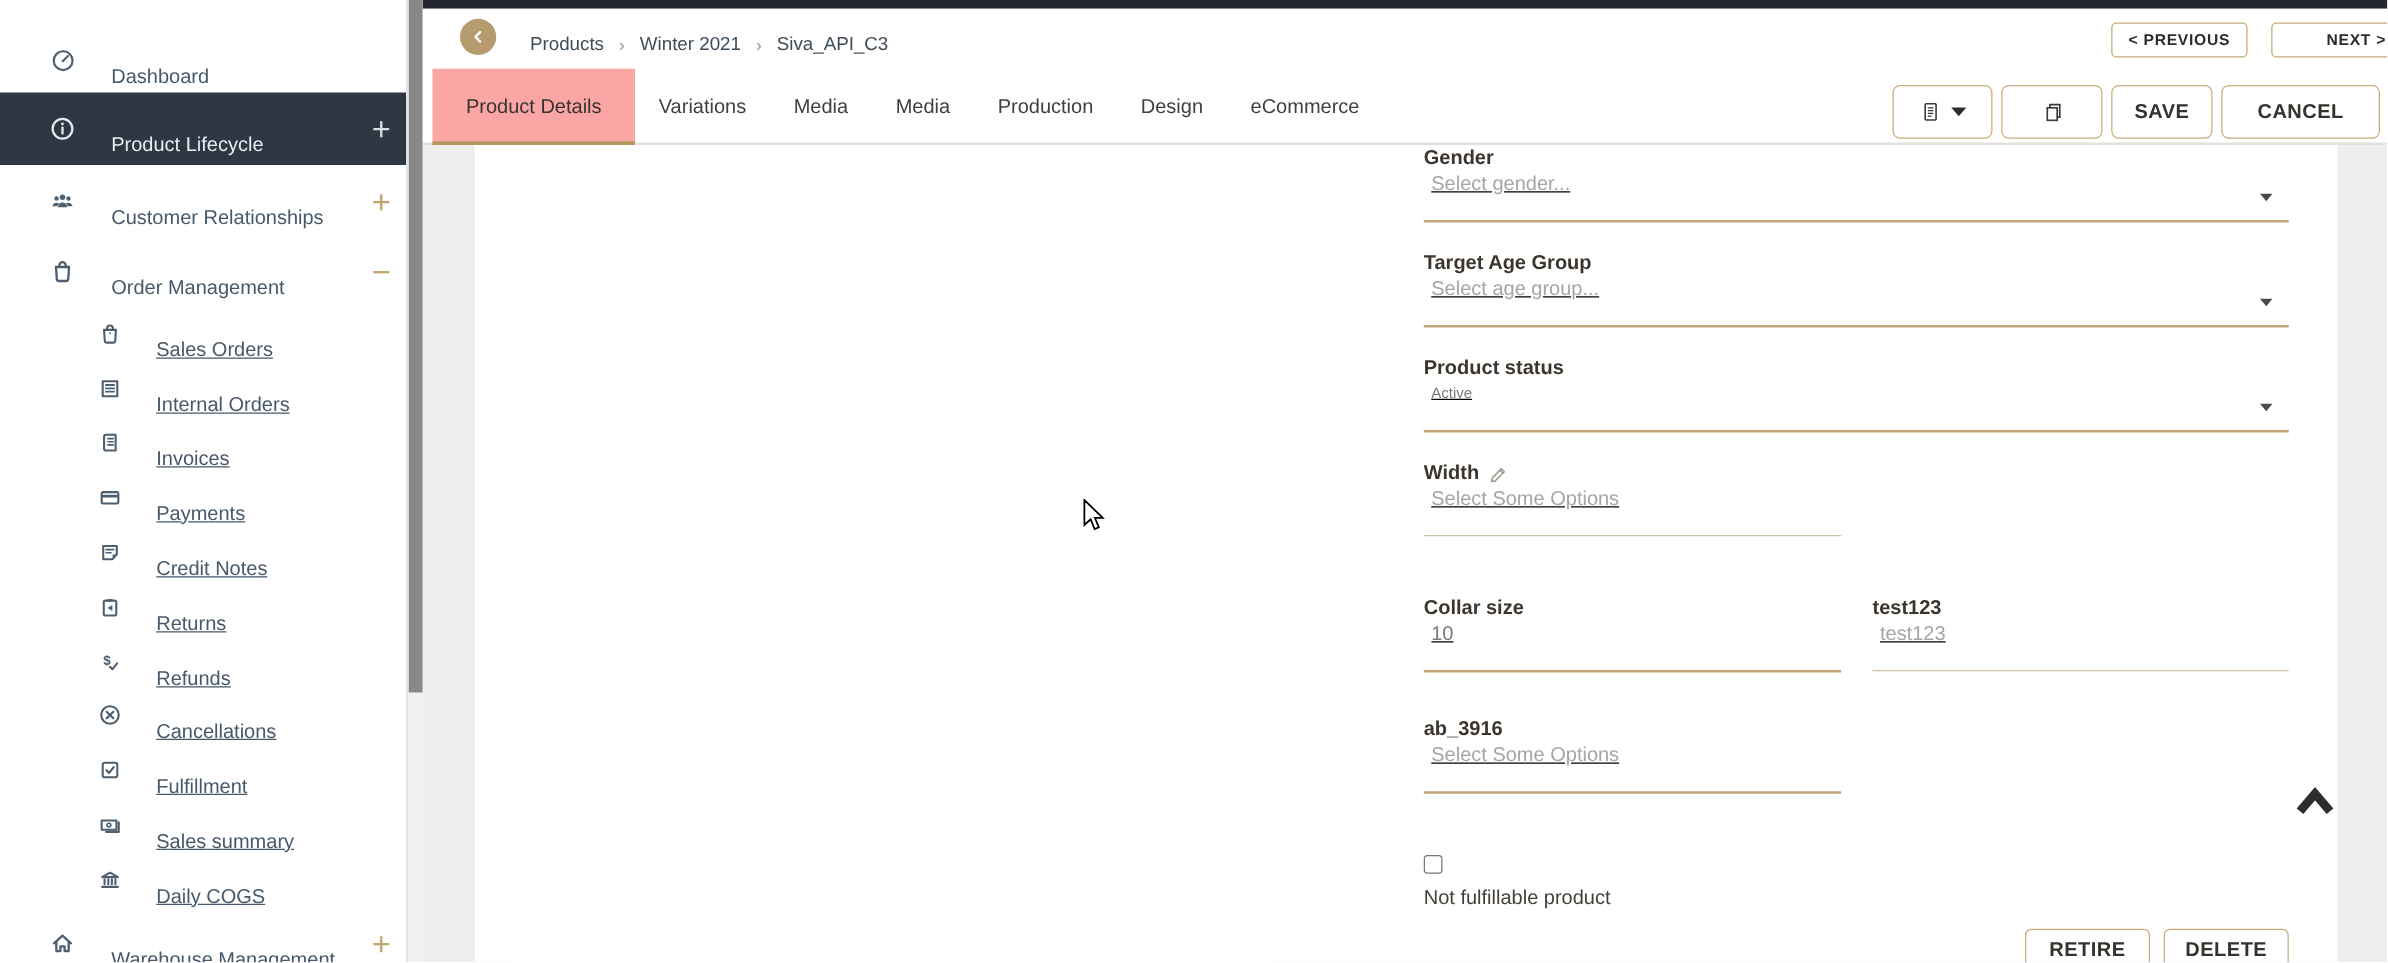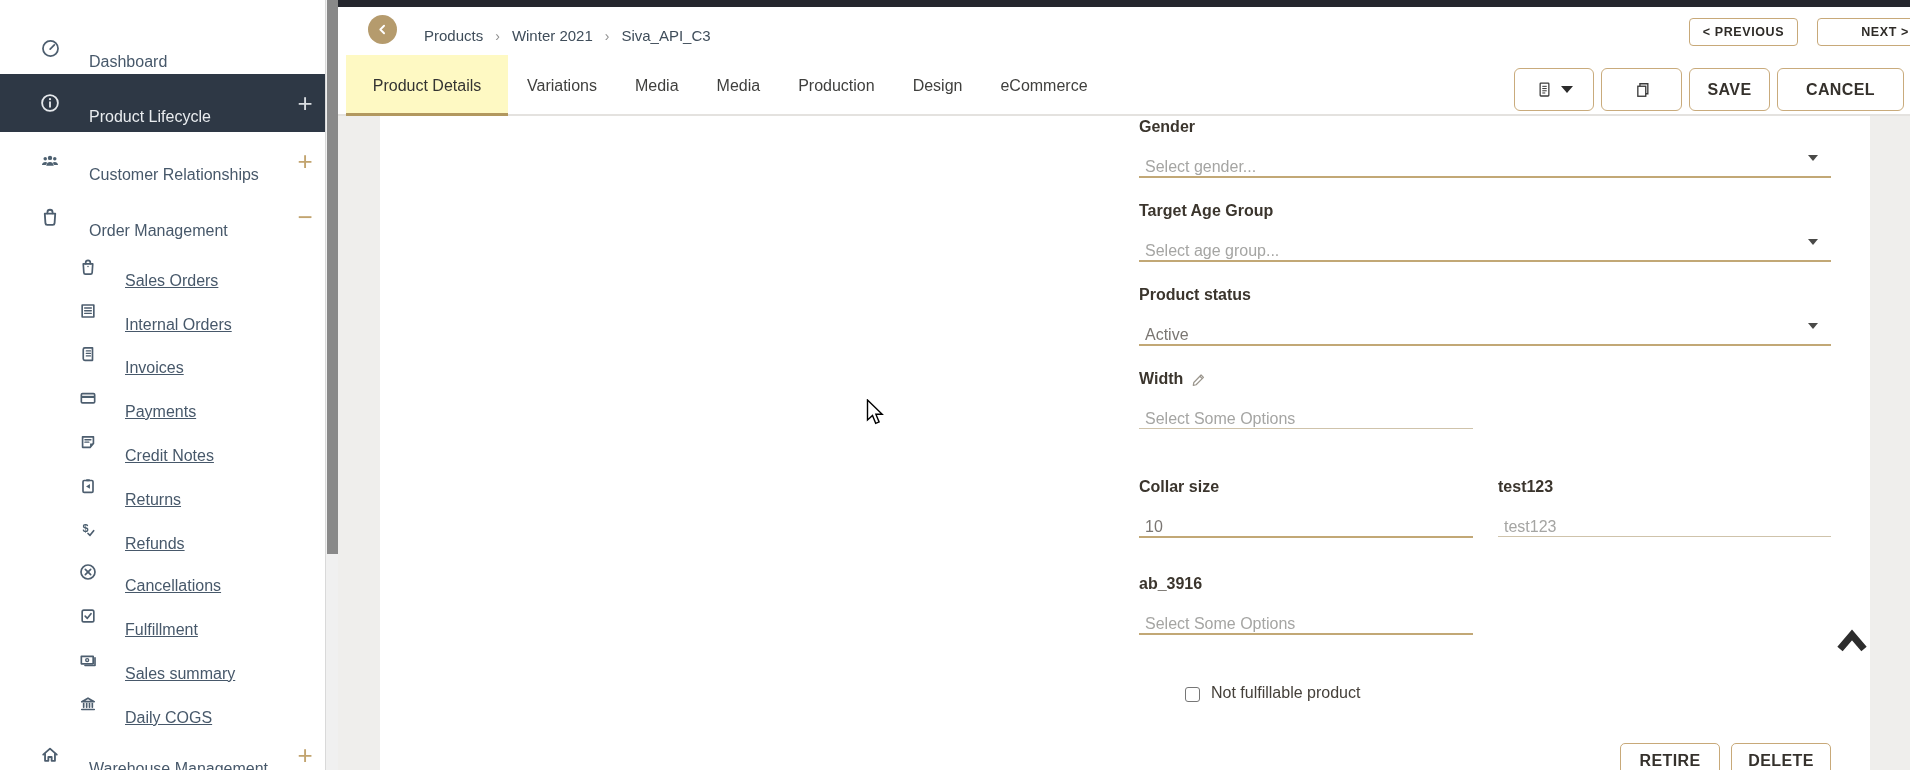--- a/index.html
+++ b/index.html
@@ -39,21 +39,21 @@
   .breadcrumb .sep { color:#909090; font-size:14px; }
   .pager { position:absolute; top:11px; height:28px; display:flex; align-items:center; justify-content:center;
            background:#fff; border:1px solid #c8a979; border-radius:4px; font-size:12.5px; font-weight:bold;
            letter-spacing:.6px; color:#2e2b27; cursor:pointer; }
   .btn-prev { left:1351px; width:109px; }
   .btn-next { left:1479px; width:99px;padding-left:37px; }
 
   .tabs { position:absolute; left:8px; bottom:-2px; display:flex; align-items:stretch; height:61px; }
   .tab { display:flex; align-items:center; justify-content:center; padding:0 19px; font-size:16px;
          color:#3f3f3d; cursor:pointer; white-space:nowrap; }
-  .tab.active { width:162px; padding:0; background:#fef9c3; color:#343432; position:relative;text-align:right; }
+  .tab.active { width:162px; padding:0; background:#fca5a5; color:#343432; position:relative;text-align:right; }
   .tab.active::after { content:""; position:absolute; left:0; right:0; bottom:0; height:3px; background:#b2985f; }
 
   .actions { position:absolute; top:61px; height:43px; left:1176px; display:flex; gap:7px; }
   .act-btn { height:43px; background:#fff; border:1px solid #c9ab7c; border-radius:6px;
              display:flex; align-items:center; justify-content:center; cursor:pointer;
              font-size:16px; font-weight:bold; letter-spacing:.4px; color:#35312c; }
   .act-icon1 { width:80px; gap:7px; }
   .act-icon2 { width:81px; }
   .act-save { width:81px; }
   .act-cancel { width:127px; }
@@ -61,33 +61,33 @@
                 border-top:7px solid #2b2b2b; }
 
   
   .main-bg { position:absolute; left:338px; top:116px; width:1572px; height:654px; background:#efeeec; }
   .card { position:absolute; left:380px; top:116px; width:1490px; height:654px; background:#fff; }
 
   
   .fgroup { position:absolute; }
   .flabel { font-size:16px; font-weight:bold; color:#3b352d; height:20px; line-height:20px;
             display:flex; align-items:center; gap:8px; }
-  .ffield { position:relative; margin-top:2px; height:39px; display:flex; align-items:flex-end;
-            border-bottom:2px solid #c2a876; cursor:pointer; }
+  .ffield { position:relative; margin-top:2px; height:39px; display:flex; align-items:flex-start;
+            border-bottom:2px solid #c2a876; cursor:pointer;text-decoration:underline; }
   .ffield.muted { height:38px; border-bottom-width:1px; border-bottom-color:#cfc3ab; }
   .ph { font-size:16px; color:#a5a5a3; padding-left:6px; }
-  .val { font-size:16px; color:#7a7672; padding-left:6px; }
+  .val { font-size:12px; color:#7a7672; padding-left:6px; }
   .sel-caret { position:absolute; right:13px; top:16px; width:0; height:0;
                border-left:5.5px solid transparent; border-right:5.5px solid transparent;
                border-top:6.5px solid #4a4a48; }
   .line-input { width:100%; border:none; outline:none; background:transparent; font-family:inherit;
                 font-size:16px; color:#7a7672; padding-left:6px; }
   .line-input::placeholder { color:#a5a5a3; }
 
-  .check-row { position:absolute; left:1185px; top:684px; display:flex; align-items:flex-end; gap:11px; }
+  .check-row { position:absolute; left:1139px; top:684px; display:flex; align-items:flex-start; gap:11px;flex-direction:column; }
   .check-row input { width:15px; height:15px; accent-color:#fff; border:1px solid #767676; border-radius:3px;
                      appearance:none; -webkit-appearance:none; background:#fff; cursor:pointer; }
   .check-row label { font-size:16px; color:#45403a; cursor:pointer; }
 
   .bottom-btn { position:absolute; top:743px; height:46px; background:#fff; border:1px solid #c8a979;
                 border-radius:5px; font-size:16px; font-weight:bold; letter-spacing:.4px; color:#35312c;
                 display:flex; align-items:flex-start; justify-content:center; padding-top:8px; cursor:pointer; }
   .btn-retire { left:1620px; width:100px; }
   .btn-delete { left:1731px; width:100px; }
 

